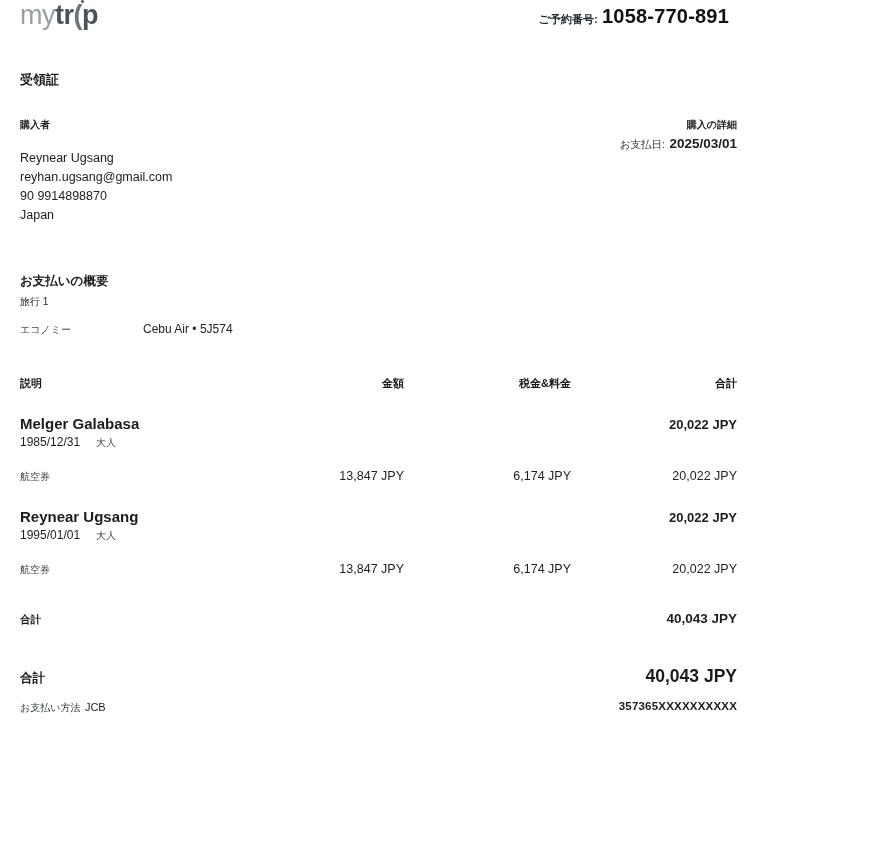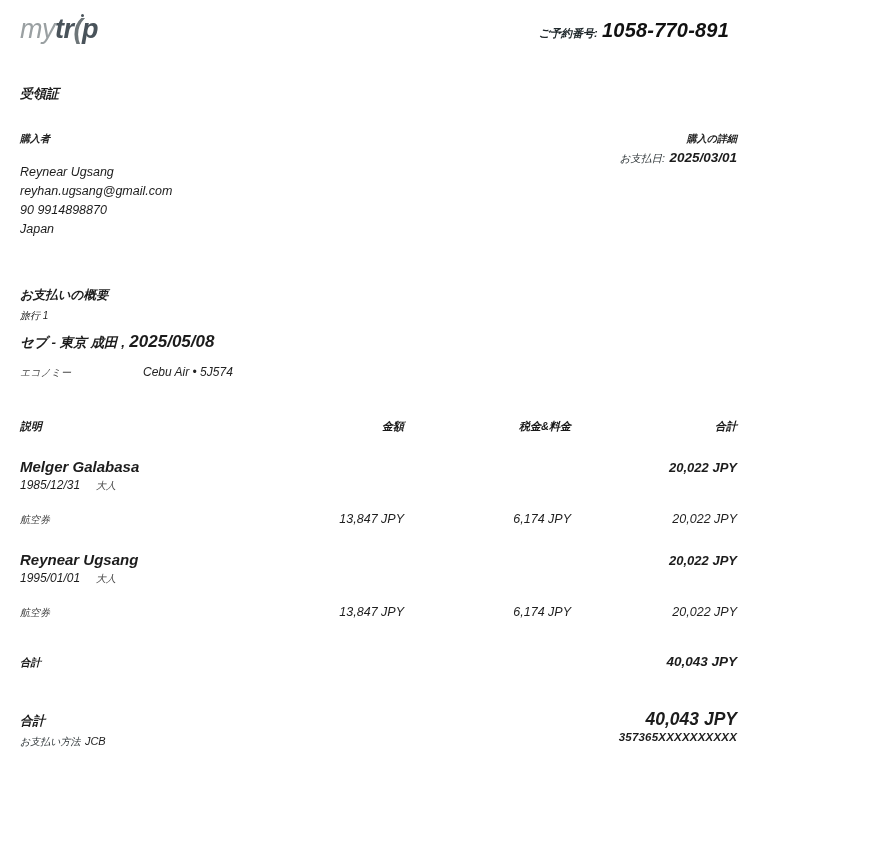--- a/index.html
+++ b/index.html
@@ -1,17 +1,17 @@
 <!DOCTYPE html>
 <html><head>
 <meta charset="utf-8">
 <style>
   html,body { margin:0; padding:0; background:#ffffff; }
   body { font-family:"Liberation Sans","DejaVu Sans",sans-serif; color:#1c1c1c; }
-  .page { width:774px; height:854px; box-sizing:border-box; padding:14px 37px 20px 20px; position:relative; overflow:hidden;font-style:italic; }
+  .page { width:774px; height:854px; box-sizing:border-box; padding:0 37px 20px 20px; position:relative; overflow:hidden; }
 
   
   .header { display:flex; justify-content:space-between; align-items:flex-start; }
   .logo { font-size:27px; letter-spacing:-0.5px; line-height:30px; }
   .logo-my { color:#9aa0a2; font-weight:400; }
   .logo-bold { color:#49535a; font-weight:700; }
   .logo-i { position:relative; display:inline-block; font-weight:700; color:#6d7578; }
   .logo-i::after { content:""; position:absolute; top:0px; right:-2px; width:3px; height:3px; border-radius:50%; background:#49535a; }
   .booking { margin-top:5px; margin-right:8px; text-align:right; white-space:nowrap; }
   .booking-label { font-size:11px; font-weight:700; color:#20292c; }
@@ -59,21 +59,21 @@
   
   .subtotal-row { display:flex; justify-content:space-between; align-items:baseline; margin-top:34px; }
   .subtotal-label { font-size:10.5px; font-weight:700; }
   .subtotal-amount { font-size:13.5px; font-weight:700; }
 
   
   .total-block { margin-top:39px; }
   .total-row { display:flex; justify-content:space-between; align-items:baseline; }
   .total-label { font-size:12.5px; font-weight:700; }
   .total-amount { font-size:17.5px; font-weight:700; }
-  .method-row { display:flex; justify-content:space-between; align-items:flex-start; margin-top:1px; }
+  .method-row { display:flex; justify-content:space-between; align-items:center; margin-top:10px; }
   .method-label { font-size:10px; color:#2e3538; }
   .method-value { font-size:11px; color:#1c1c1c; }
   .card-number { font-size:11.5px; font-weight:700; letter-spacing:0.2px; }
 </style>
 </head>
 <body>
 
 <div class="page">
 
   <div class="header">
@@ -101,24 +101,20 @@
       <div>
         <span class="purchase-date-label">お支払日:</span>
         <span class="purchase-date">2025/03/01</span>
       </div>
     </div>
   </div>
 
   <div class="summary">
     <div class="summary-title">お支払いの概要</div>
     <div class="trip-label">旅行 1</div>
-    <div class="route-line">
-      <span class="route-city">セブ - 東京 成田 ,</span>
-      <span class="route-date">2025/05/08</span>
-    </div>
     <div class="flights">
       <div class="flight-line">
         <span class="cabin">エコノミー</span><span class="flight-name">Cebu Air • 5J574</span>
       </div>
     </div>
   </div>
 
   <div class="charges">
     <div class="grid table-head">
       <div class="c1">説明</div>

